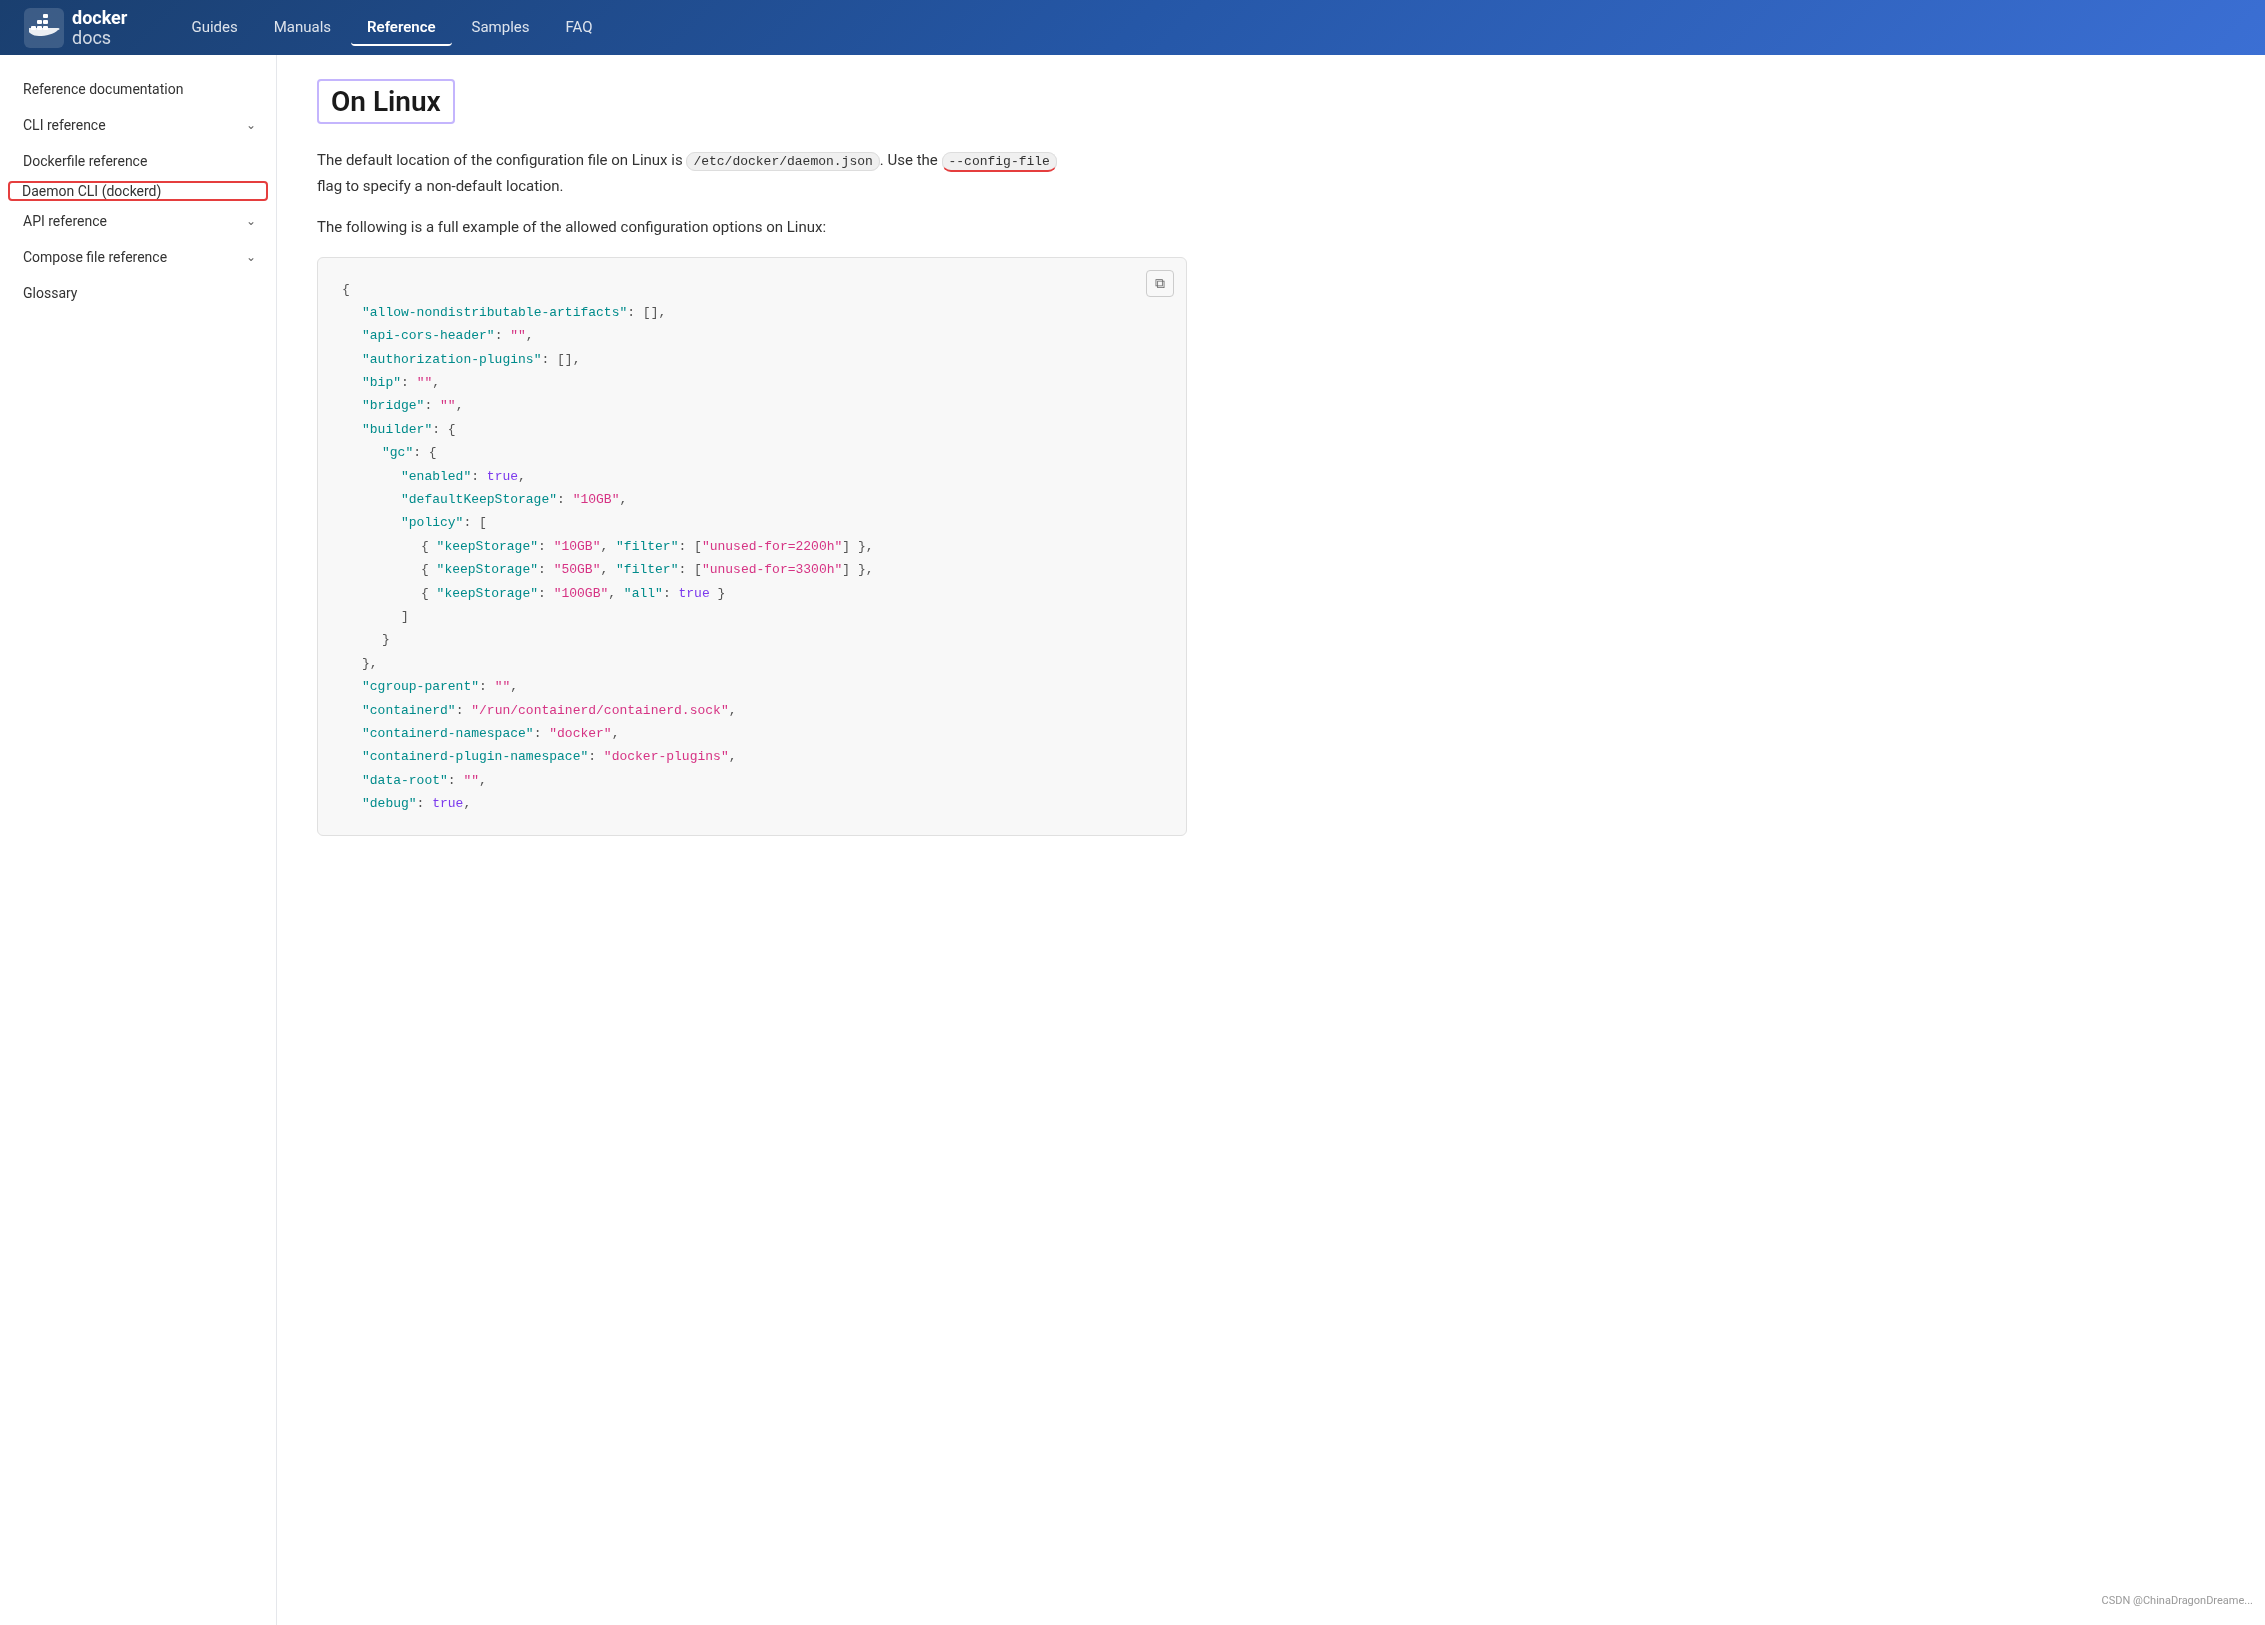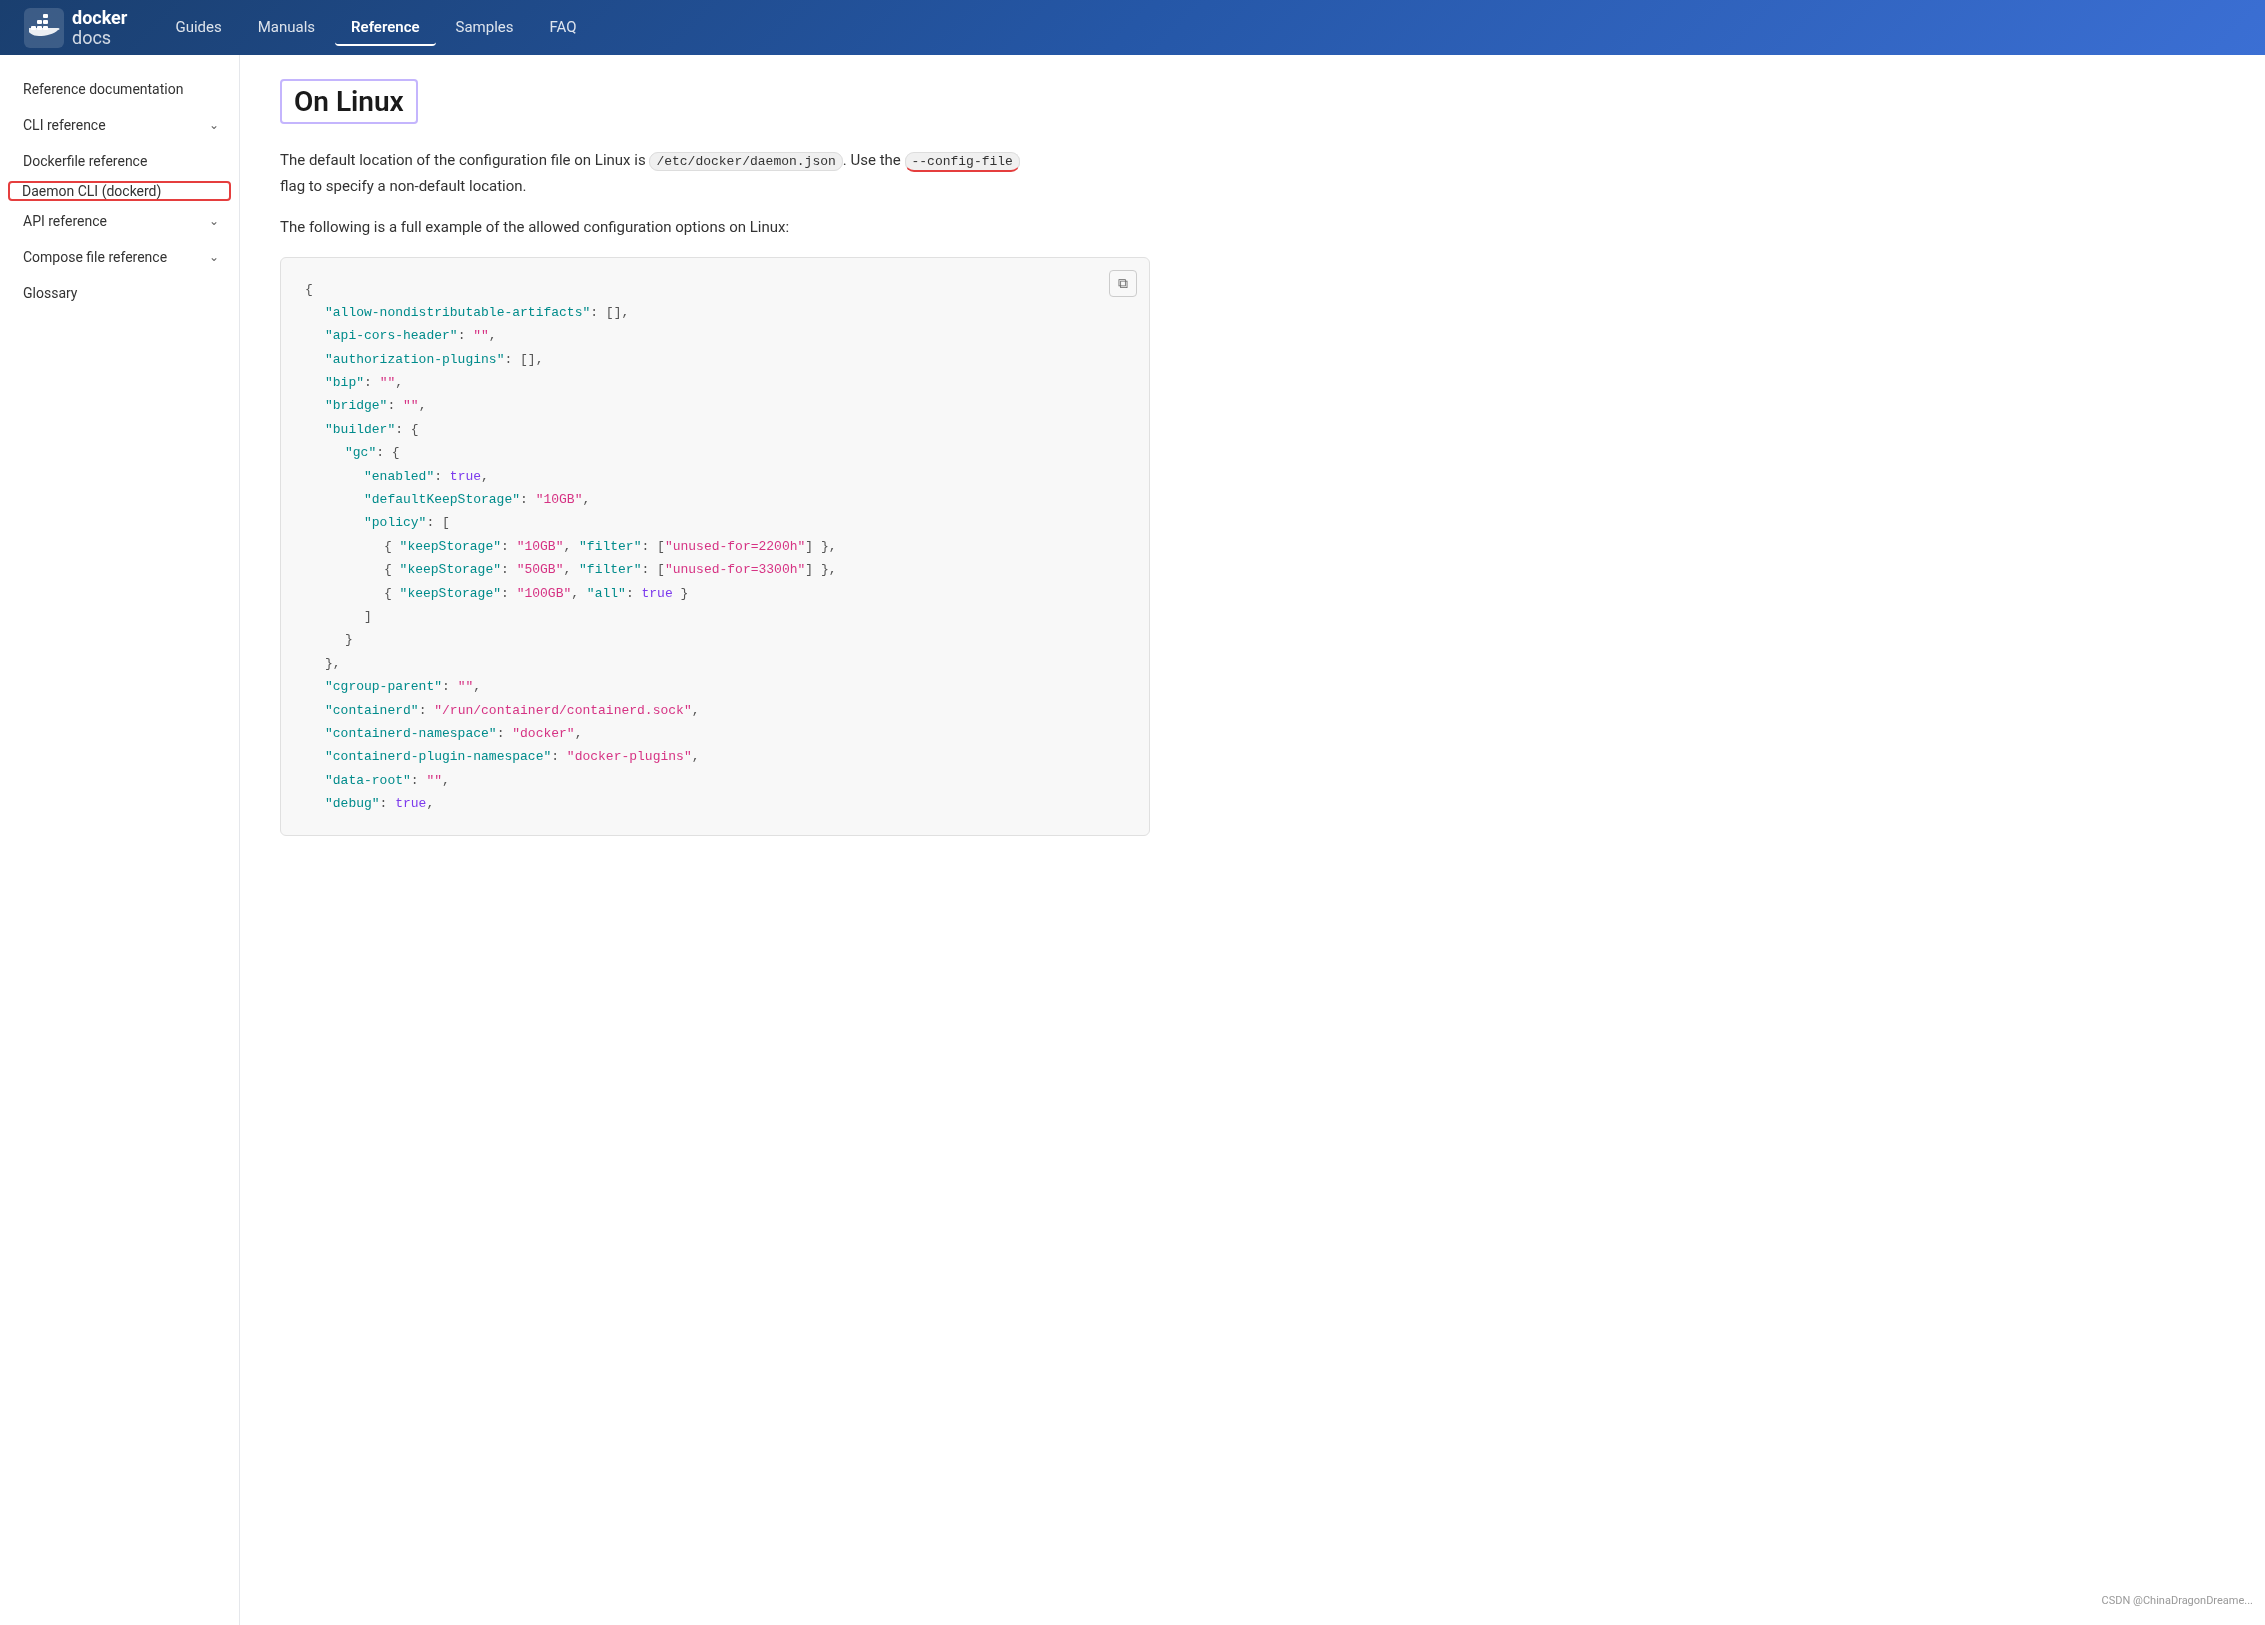--- a/index.html
+++ b/index.html
@@ -5,21 +5,21 @@
     * { box-sizing: border-box; margin: 0; padding: 0; }
     body { font-family: -apple-system, BlinkMacSystemFont, 'Segoe UI', Roboto, sans-serif; font-size: 14px; color: #333; background: #fff; }
 
     
     .header {
       background: linear-gradient(135deg, #1a3f6f 0%, #2557a7 50%, #3b6fd4 100%);
       display: flex;
       align-items: center;
       padding: 0 24px;
       height: 55px;
-      gap: 16px;
+      gap: 32px;
     }
     .logo-area {
       display: flex;
       align-items: center;
       gap: 8px;
     }
     .logo-icon {
       width: 40px;
       height: 40px;
     }
@@ -55,21 +55,21 @@
     }
 
     
     .layout {
       display: flex;
       min-height: calc(100vh - 55px);
     }
 
     
     .sidebar {
-      width: 240px;
+      width: 277px;
       flex-shrink: 0;
       border-right: 1px solid #e5e7eb;
       padding: 16px 0;
       background: #fff;
     }
     .sidebar-item {
       display: flex;
       align-items: center;
       justify-content: space-between;
       padding: 10px 20px;

